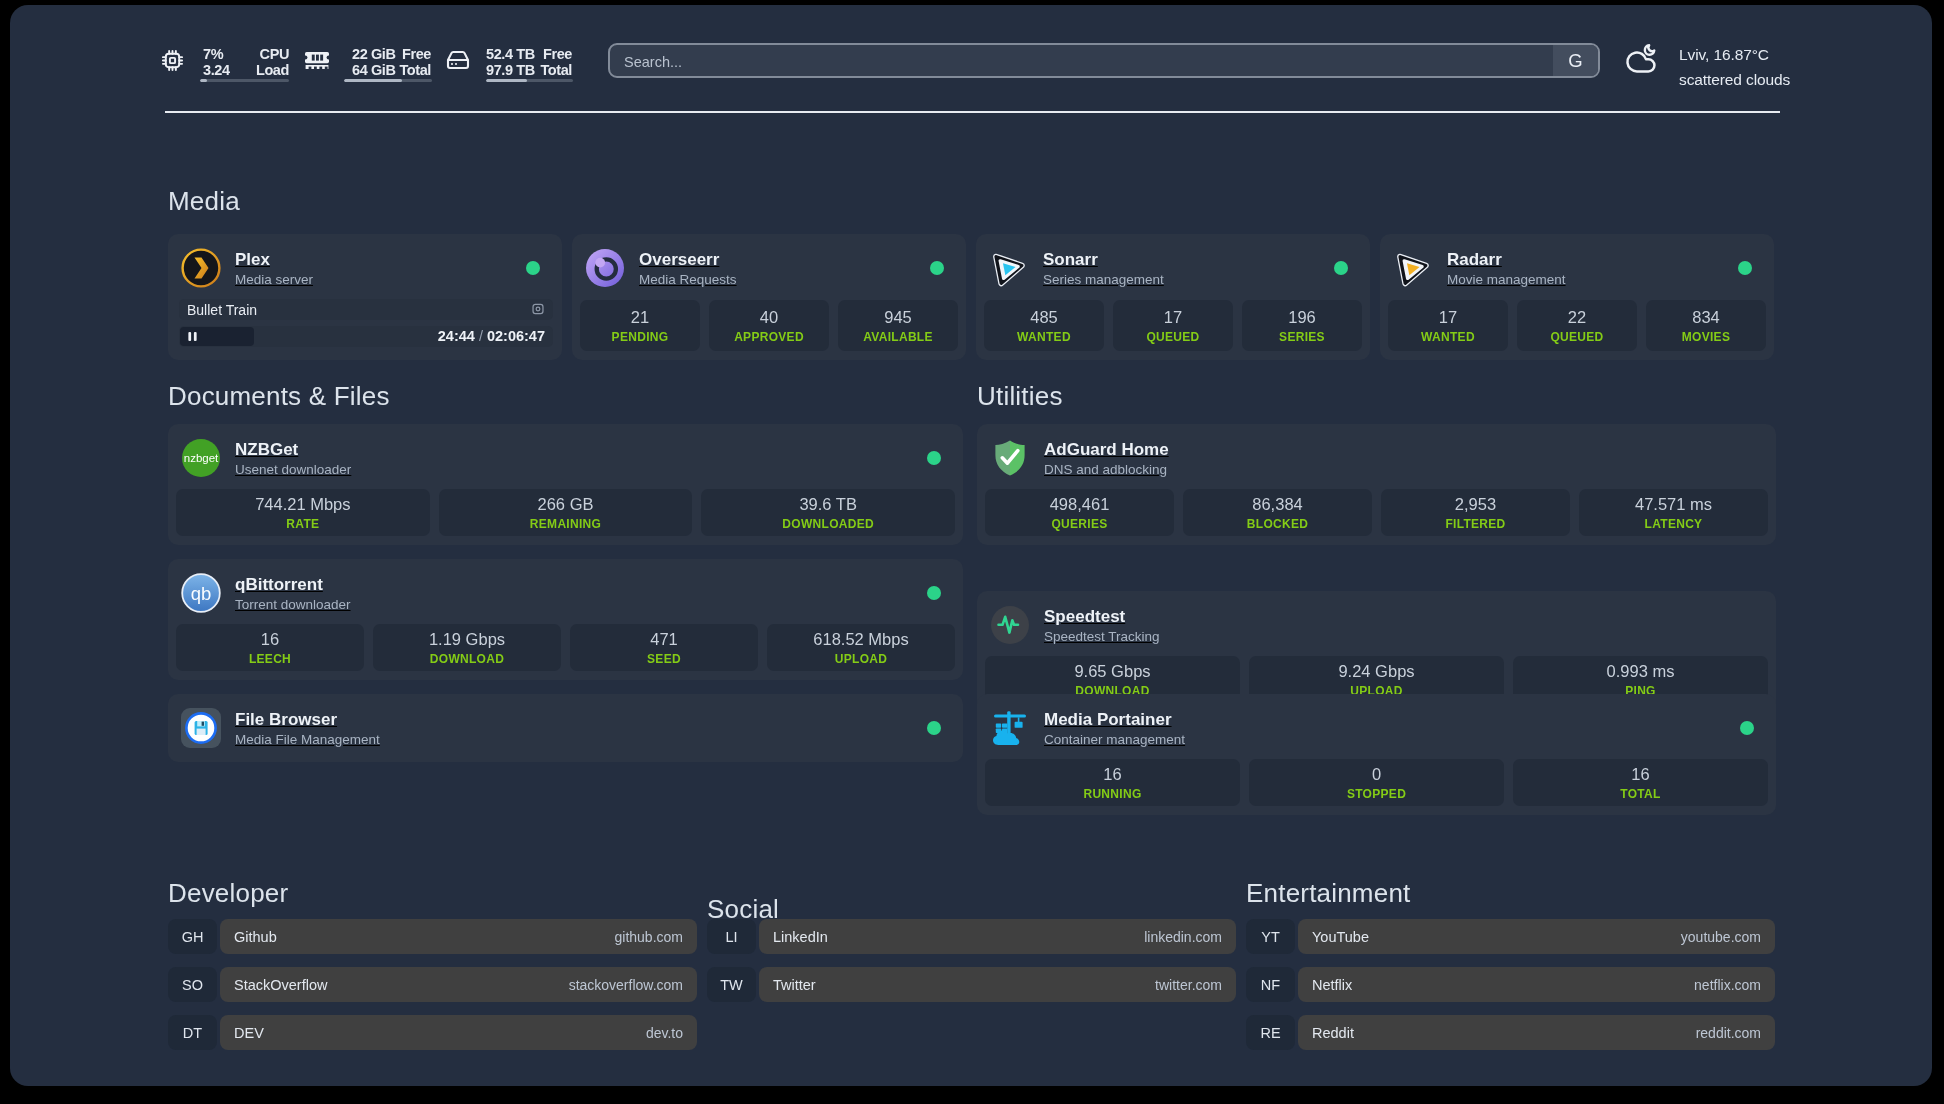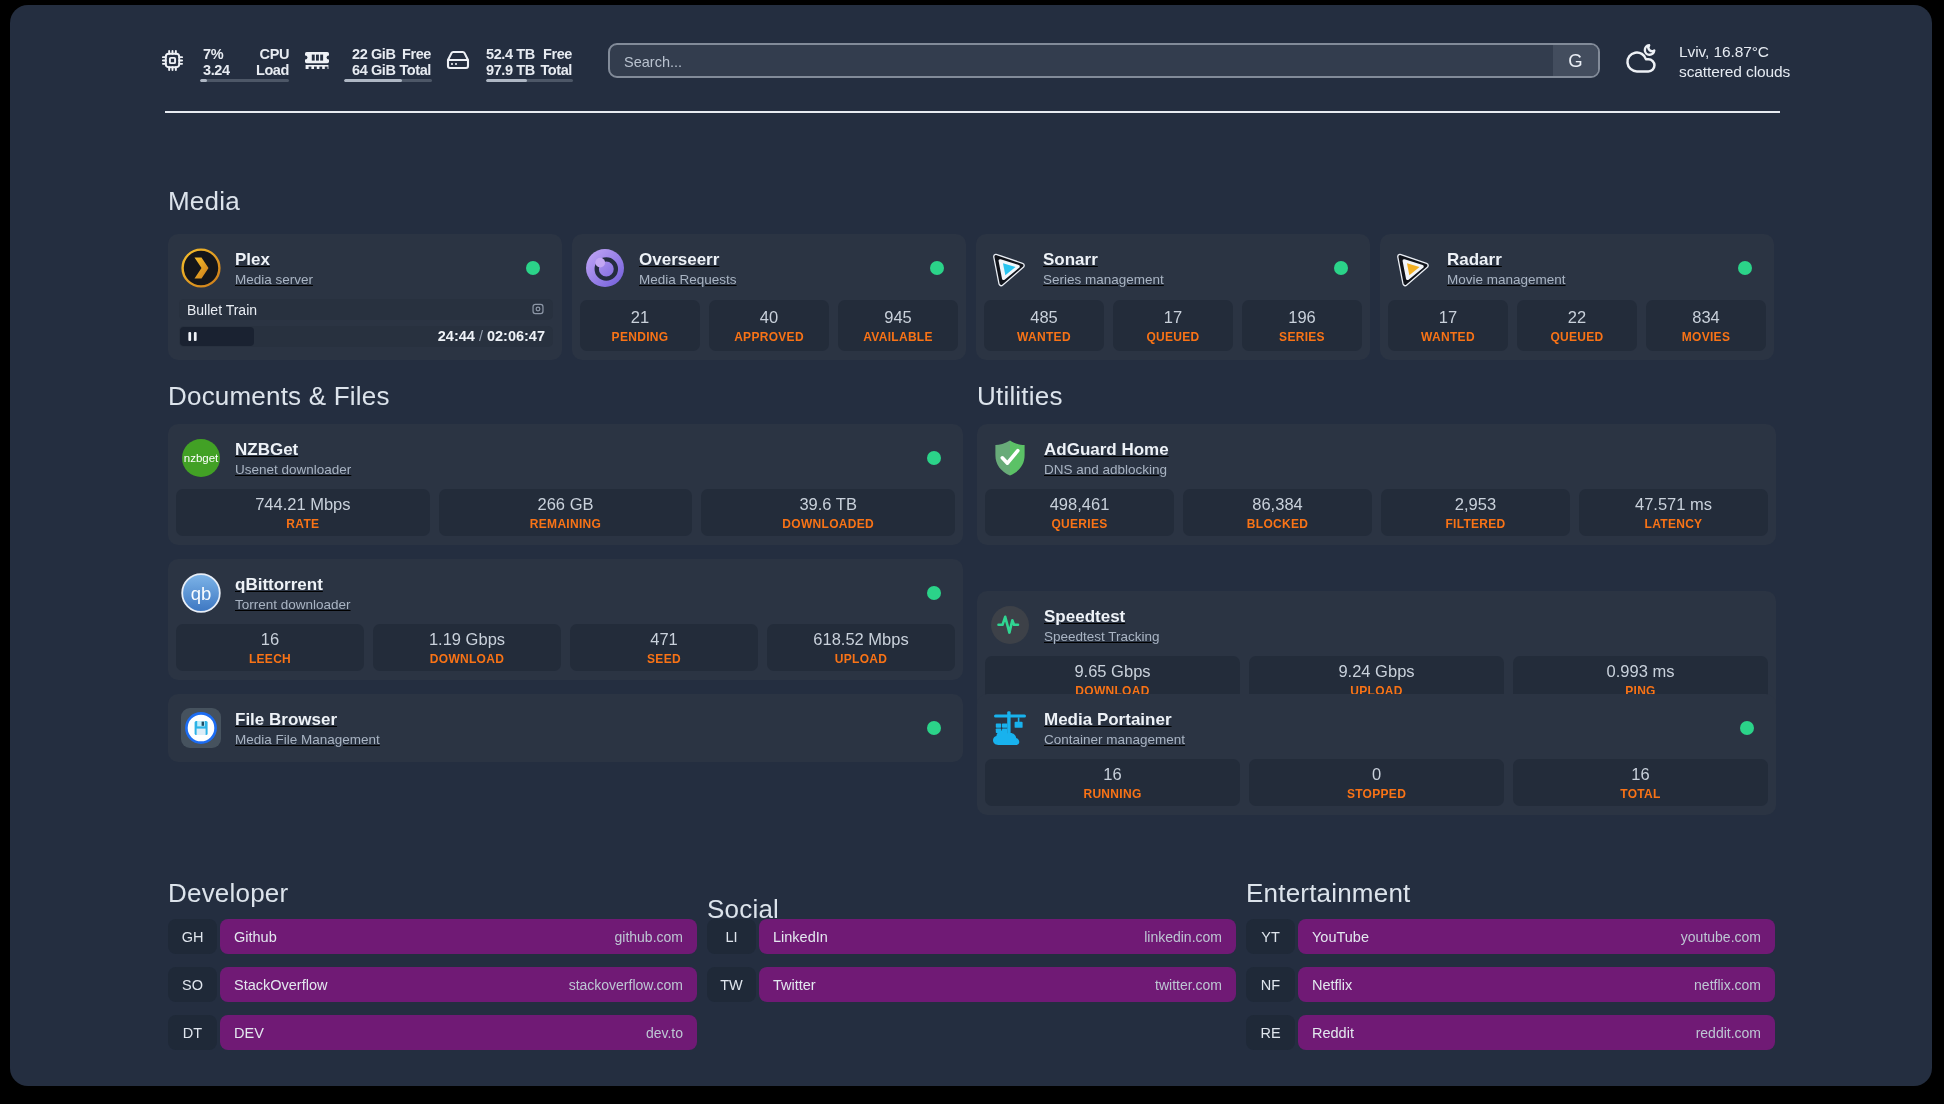--- a/index.html
+++ b/index.html
@@ -13,49 +13,49 @@
 .rescol { display:flex; flex-direction:column; }
 .bar { position:absolute; height:3px; border-radius:2px; background:#4d5767; overflow:hidden; }
 .bar i { display:block; height:100%; background:#aeb7c4; border-radius:2px; }
 
 
 .search { position:absolute; left:608px; top:43px; width:992px; height:35px; background:#333d4e; border:2px solid #828b99; border-radius:9px; }
 .search .ph { position:absolute; left:14px; top:8.5px; font-size:14.5px; color:#b9c2cf; }
 .search .g { position:absolute; right:0; top:0; bottom:0; width:45px; background:#434d5e; border-radius:0 7px 7px 0; display:flex; align-items:center; justify-content:center; font-size:18.5px; font-weight:500; color:#eaeef5; }
 
 
-.wtxt { position:absolute; left:1679px; top:42px; font-size:15.5px; color:#e6ebf2; line-height:20px; letter-spacing:-0.1px; }
+.wtxt { position:absolute; left:1679px; top:42px; font-size:15.5px; color:#e6ebf2; line-height:25px; letter-spacing:-0.1px; }
 
 .divider { position:absolute; left:165px; top:111px; width:1615px; height:2px; background:#e7ebf1; }
 
 .sect { position:absolute; font-size:26px; font-weight:500; color:#dce3eb; letter-spacing:.2px; }
 
 
 .svc { position:absolute; background:#2b3443; border-radius:10px; }
 .hdr { position:absolute; left:13px; top:14px; display:flex; align-items:center; height:40px;text-decoration:underline; }
 .ic { width:40px; height:40px; flex:0 0 40px; }
 .meta { margin-left:14px; }
 .t { font-size:17px; font-weight:600; color:#eef2f7; line-height:21px; }
 .s { font-size:13.5px; color:#a9b4c3; line-height:17px; margin-top:1px; }
 .dot { position:absolute; width:14px; height:14px; border-radius:50%; background:#2bd389; right:22px; top:27px; }
 .stats { position:absolute; left:8px; right:8px; bottom:9px; display:flex; gap:9px; }
 .stat { flex:1; background:#232c3a; border-radius:7px; text-align:center; height:51px; padding-top:8px; }
 .stat .v { font-size:16.5px; color:#c9d1db; }
-.stat .l { font-size:12px; font-weight:700; color:#f97316; letter-spacing:.3px; margin-top:3px; }
+.stat .l { font-size:12px; font-weight:700; color:#84cc16; letter-spacing:.3px; margin-top:3px; }
 .stats.sm { bottom:9px; }
 .stats.sm .stat { height:47px; padding-top:6px; }
 .stats.sm .stat .l { margin-top:3px; }
 
 
 .prow { position:absolute; left:11px; right:9px; height:21px; background:#28313f; border-radius:5px; }
 
 
 .bk { position:absolute; height:35px; display:flex; }
 .bk .ab { width:49px; background:#1f2938; border-radius:8px; display:flex; align-items:center; justify-content:center; font-size:14.5px; color:#dfe5ed; flex:0 0 49px; }
-.bk .bar2 { flex:1; margin-left:3px; background:#701a75; border-radius:8px; position:relative; }
+.bk .bar2 { flex:1; margin-left:3px; background:#404040; border-radius:8px; position:relative; }
 .bk .nm { position:absolute; left:14px; top:9.5px; font-size:14.5px; color:#e3e8ef; }
 .bk .url { position:absolute; right:14px; top:10px; font-size:14px; color:#bdc6d3; }
 </style>
 </head>
 <body>
 <div class="page">
   <div class="panel"></div>
 
   <svg class="abs" style="left:161px; top:49px;" width="23" height="23" viewBox="0 0 24 24" fill="none" stroke="#eef1f6" stroke-width="2" stroke-linecap="round" stroke-linejoin="round">
     <rect x="5" y="5" width="14" height="14" rx="3"></rect>

